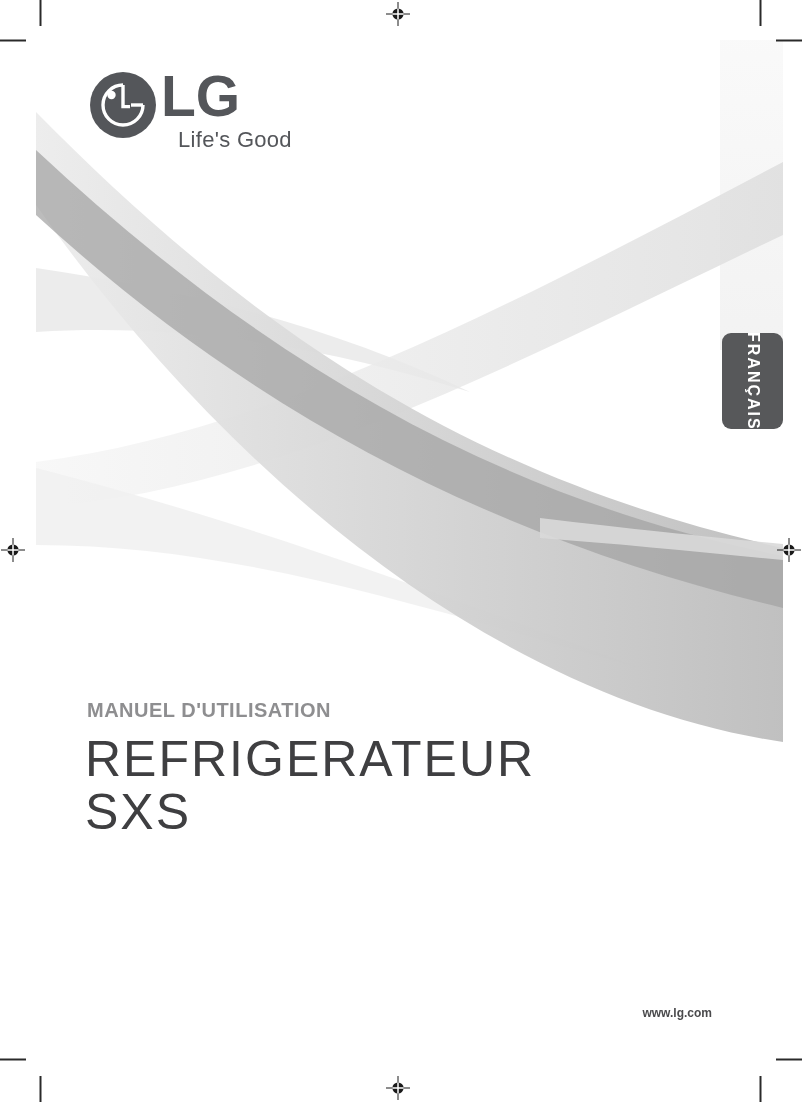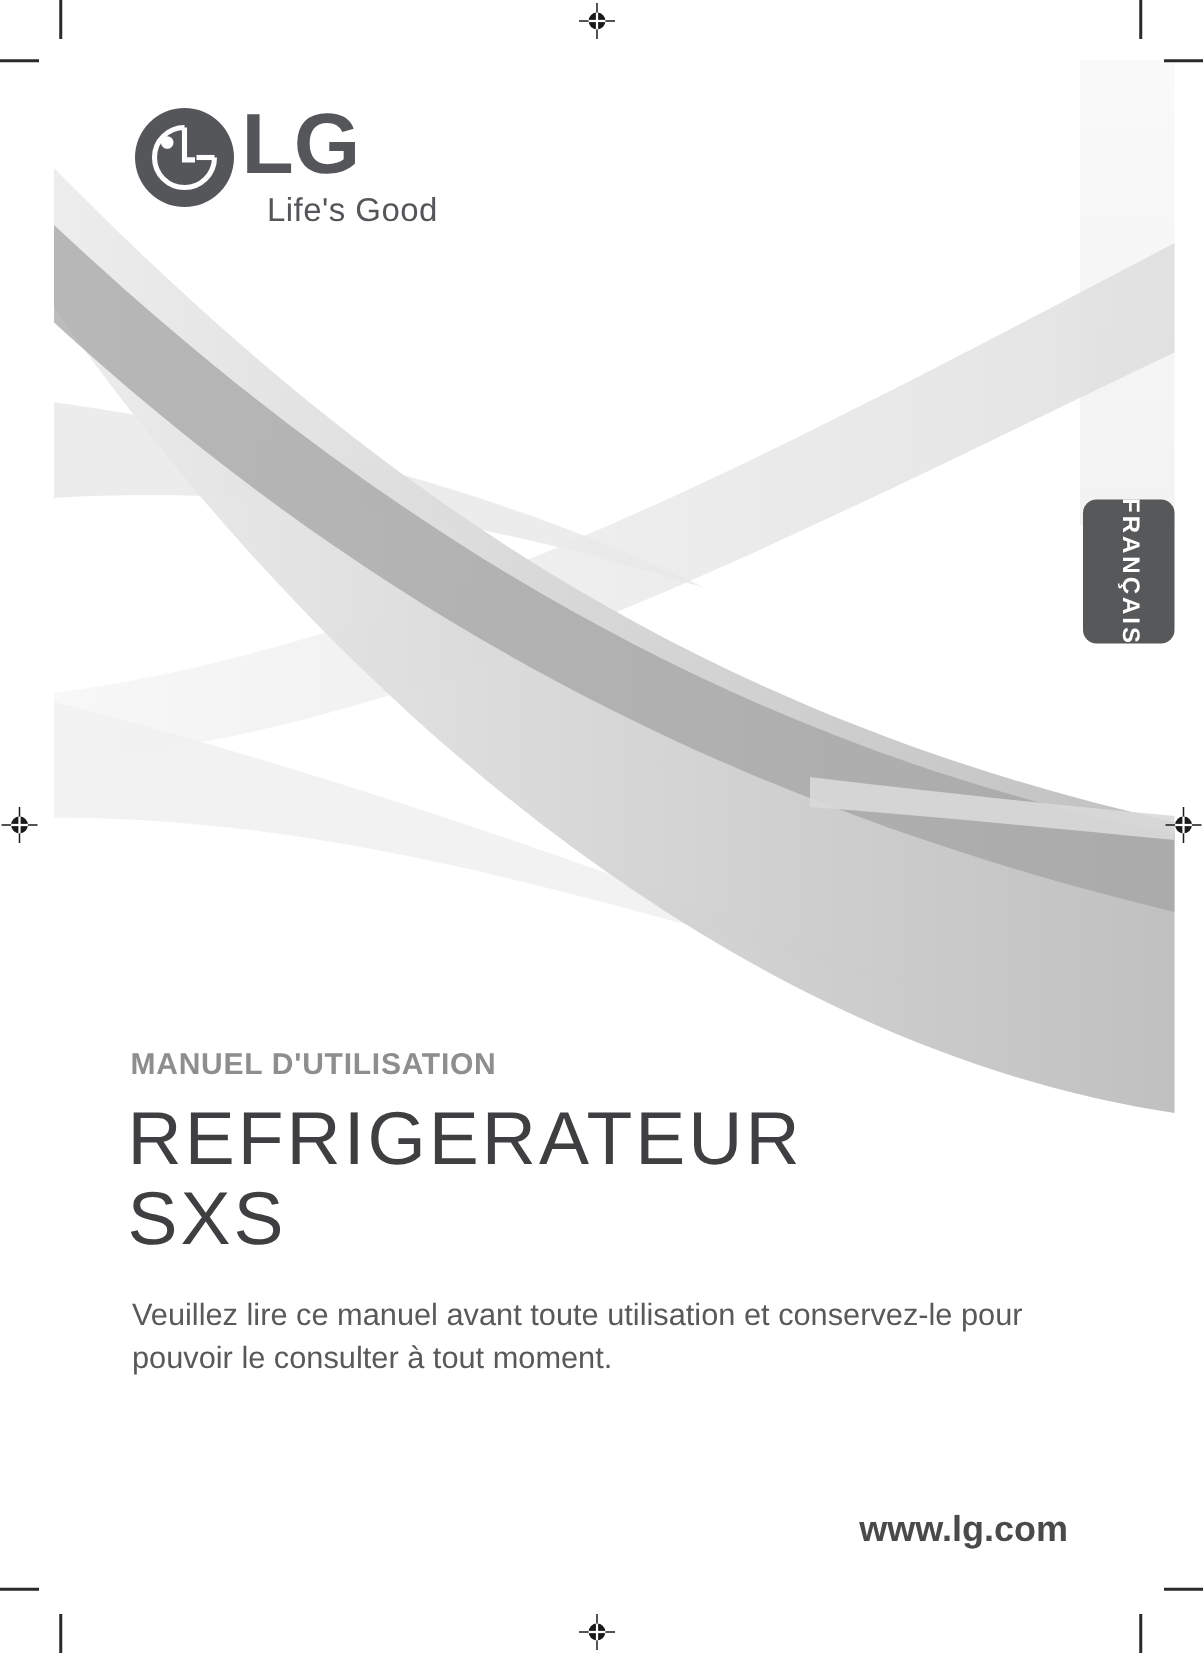--- a/index.html
+++ b/index.html
@@ -15,21 +15,21 @@
   .logo-tagline{position:absolute;left:162px;top:127px;font-size:22px;color:#54565a;font-weight:500;letter-spacing:0.3px;margin-left:16px;}
 
   
   .lang-tab{position:absolute;left:722px;top:333px;width:61px;height:96px;background:#57585a;border-radius:9px;display:flex;align-items:center;justify-content:center;}
   .lang-tab span{writing-mode:vertical-rl;text-orientation:mixed;color:#ffffff;font-weight:bold;font-size:16px;letter-spacing:2px;white-space:nowrap;}
 
   
   .doc-type{position:absolute;left:87px;top:699px;font-size:20px;font-weight:bold;color:#8e8e90;letter-spacing:0.5px;}
   .product-title{position:absolute;left:85px;top:733px;font-size:50px;line-height:53px;font-weight:300;color:#3f3f41;letter-spacing:2px;}
   .intro{position:absolute;left:88px;top:862px;width:600px;font-size:20.5px;line-height:29px;color:#59595b;}
-  .website{position:absolute;right:90px;top:1006px;font-size:24px;font-weight:bold;color:#4a4a4c;}
+  .website{position:absolute;right:90px;top:1006px;font-size:12px;font-weight:bold;color:#4a4a4c;}
 
   
   #printmarks{position:absolute;left:0;top:0;width:802px;height:1102px;pointer-events:none;}
 </style>
 </head>
 <body>
 
 <div id="canvas">
 
   <svg id="swoosh" viewBox="0 0 802 1102" xmlns="http://www.w3.org/2000/svg">
@@ -76,21 +76,20 @@
 
   <div class="lang-tab">
     <span>FRANÇAIS</span>
   </div>
 
   <div class="doc-type">MANUEL D'UTILISATION</div>
   <div class="product-title">
     <div>REFRIGERATEUR</div>
     <div>SXS</div>
   </div>
-  <div class="intro">Veuillez lire ce manuel avant toute utilisation et conservez-le pour pouvoir le consulter à tout moment.</div>
   <div class="website">www.lg.com</div>
 
   <svg id="printmarks" viewBox="0 0 802 1102" xmlns="http://www.w3.org/2000/svg">
     <defs>
       <g id="regmark">
         <line x1="-12" y1="0" x2="12" y2="0" stroke="#1a1a1a" stroke-width="1"></line>
         <line x1="0" y1="-12" x2="0" y2="12" stroke="#1a1a1a" stroke-width="1"></line>
         <circle r="5.6" fill="#1a1a1a"></circle>
         <line x1="-5.6" y1="0" x2="5.6" y2="0" stroke="#ffffff" stroke-width="1.5"></line>
         <line x1="0" y1="-5.6" x2="0" y2="5.6" stroke="#ffffff" stroke-width="1.5"></line>

